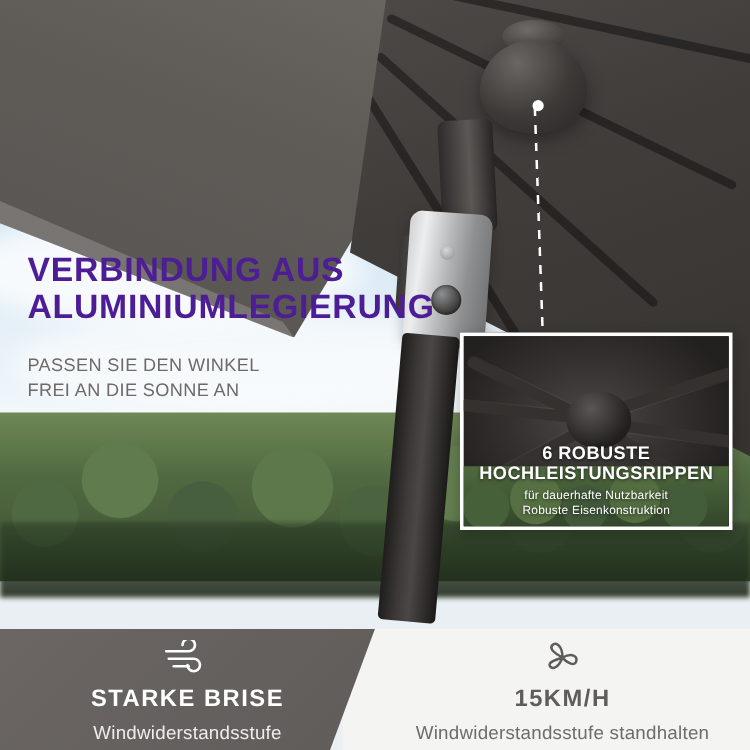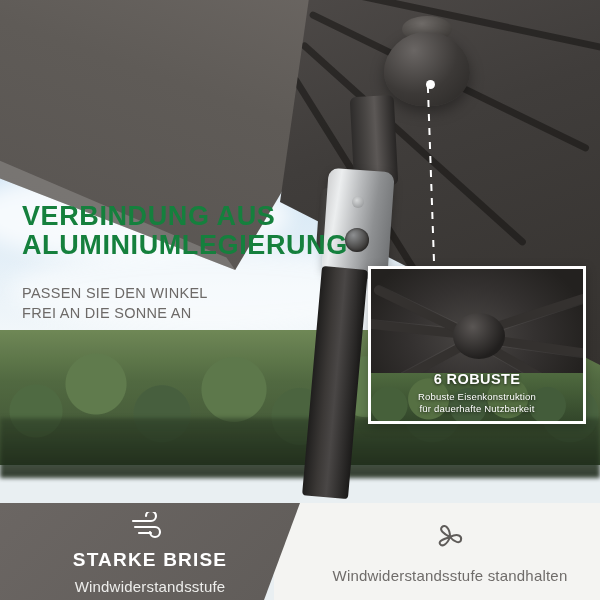--- a/index.html
+++ b/index.html
@@ -170,21 +170,21 @@
     position: absolute;
     left: 22px; top: 202px;
     width: 360px;
   }
   .headline h1 {
     margin: 0;
     font-size: 27px;
     line-height: 1.08;
     letter-spacing: 0.6px;
     font-weight: bold;
-    color: #15803d;
+    color: #4c1d95;
     text-transform: uppercase;
   }
   .headline h1 .l2 { display: block; }
   .headline .sub {
     margin-top: 24px;
     font-size: 14.5px;
     line-height: 1.35;
     color: #6d6a68;
     letter-spacing: .3px;
     text-transform: uppercase;
@@ -377,24 +377,25 @@
       <div class="inset-rib" style="left:104px; top:66px; width:110px; transform:rotate(30deg);"></div>
       <div class="inset-rib" style="left:104px; top:62px; width:118px; transform:rotate(186deg);"></div>
       <div class="inset-rib" style="left:104px; top:64px; width:112px; transform:rotate(206deg);"></div>
       <div class="inset-rib" style="left:104px; top:66px; width:104px; transform:rotate(152deg);"></div>
       <div class="inset-hub"></div>
       <div class="inset-hedge"></div>
     </div>
     <div class="inset-text">
       <div class="t1">
         <div>6 ROBUSTE</div>
+        <div>HOCHLEISTUNGSRIPPEN</div>
       </div>
       <div class="t2">
+        <span>für dauerhafte Nutzbarkeit</span>
         <span>Robuste Eisenkonstruktion</span>
-        <span>für dauerhafte Nutzbarkeit</span>
       </div>
     </div>
   </div>
 
   <div class="bottom">
 
     <div class="panel panel-left">
       <div class="icon">
         <svg width="42" height="28" viewBox="0 0 42 28" fill="none" stroke="#ffffff" stroke-width="2.1" stroke-linecap="round">
           <path d="M4 9 H22 a5 5 0 1 0 -5 -5"></path>
@@ -407,17 +408,18 @@
     </div>
 
     <div class="panel panel-right">
       <div class="icon">
         <svg width="34" height="32" viewBox="0 0 34 32" fill="none" stroke="#5f5c5a" stroke-width="2" stroke-linecap="round">
           <path d="M17 16 C17 7 12 3 9 6 C6 9 11 13 17 16 Z"></path>
           <path d="M17 16 C25 12 29 15 28 19 C27 23 21 21 17 16 Z"></path>
           <path d="M17 16 C14 24 9 26 7 23 C5 20 11 18 17 16 Z"></path>
         </svg>
       </div>
+      <div class="title">15KM/H</div>
       <div class="desc">Windwiderstandsstufe standhalten</div>
     </div>
 
   </div>
 </div>
 
 </body></html>

